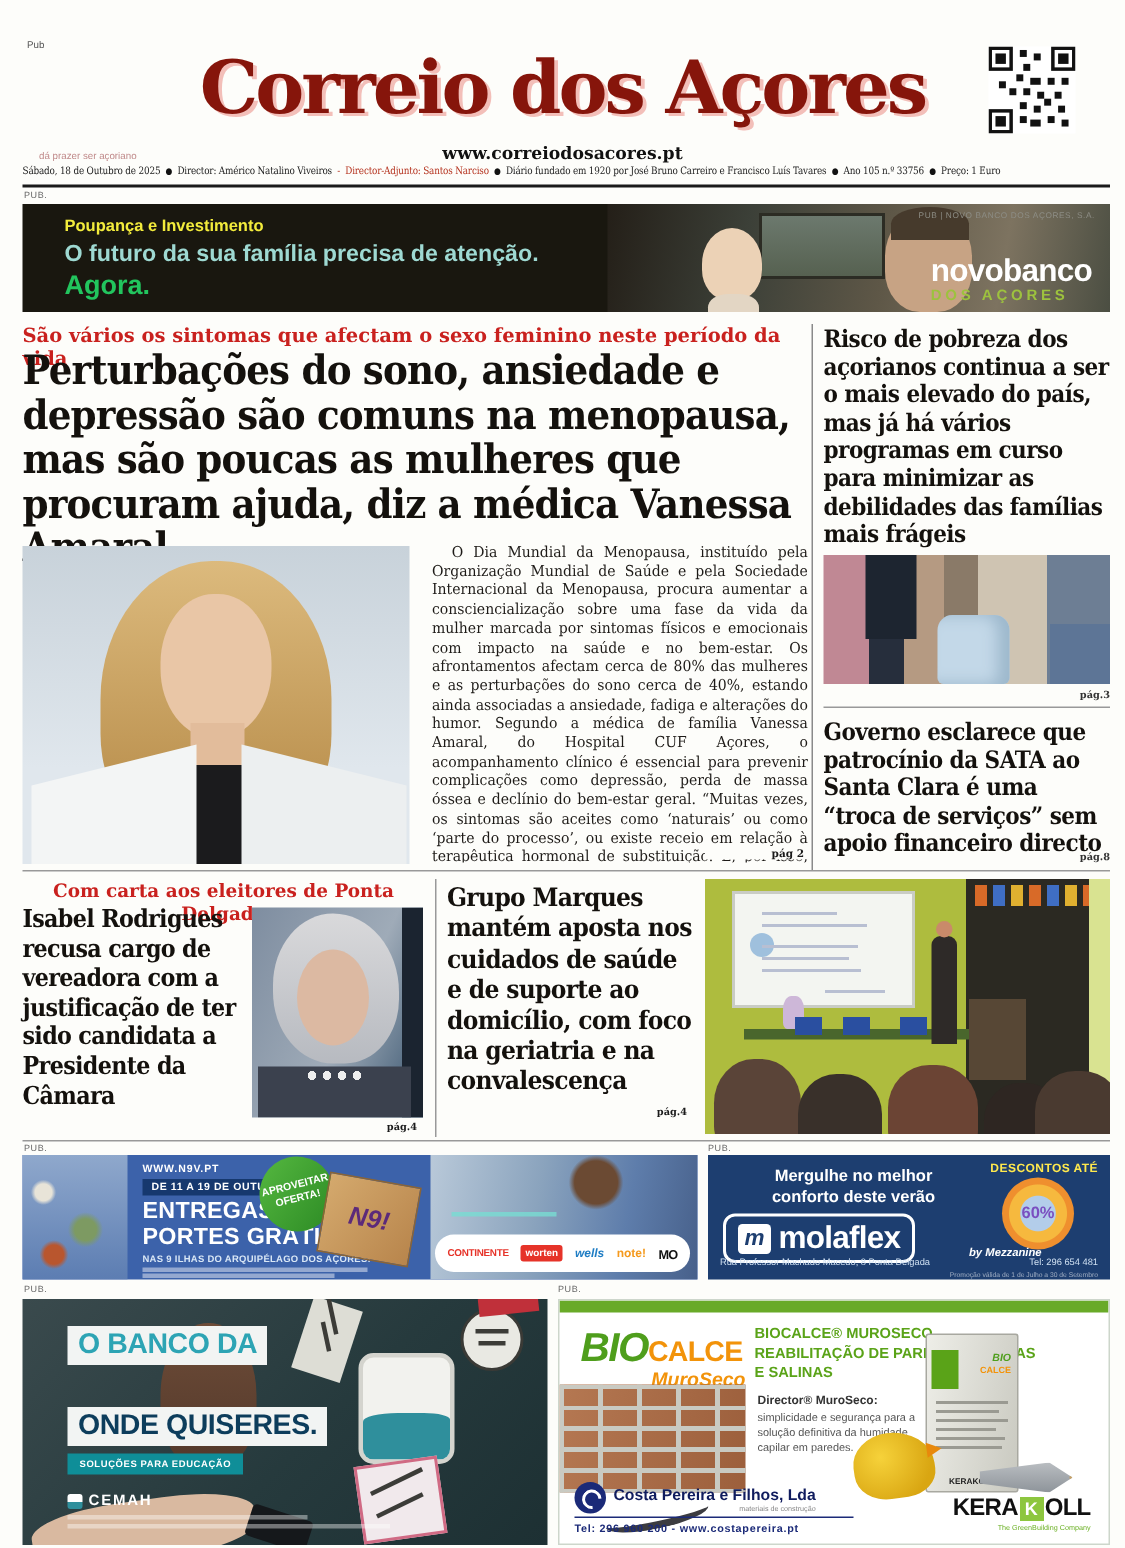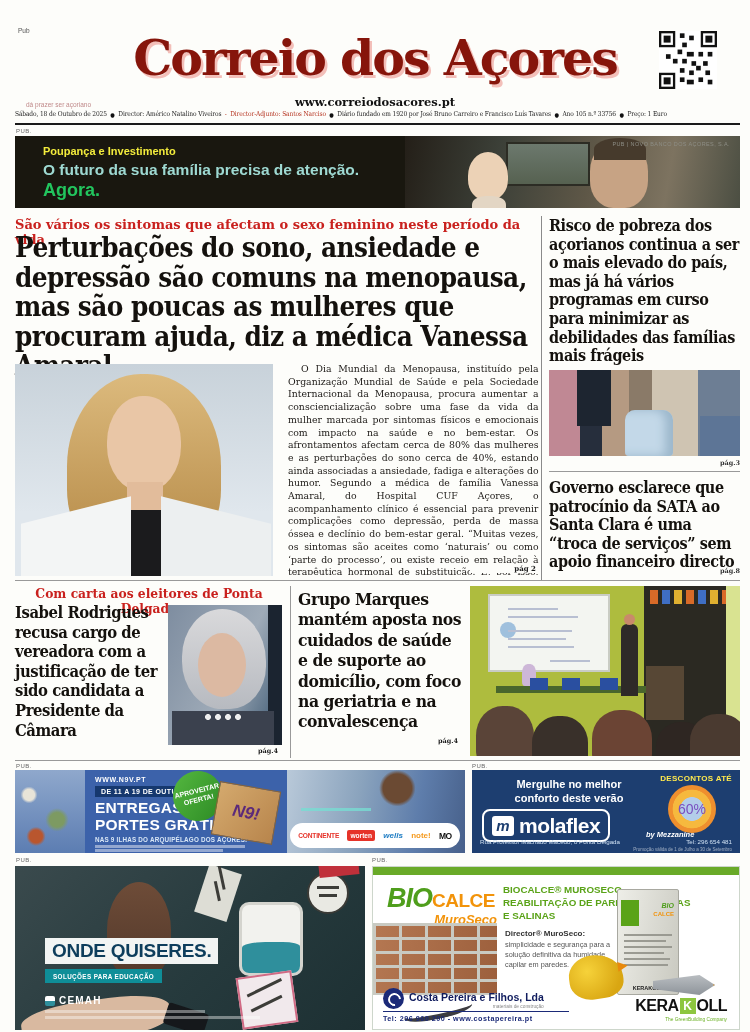--- a/index.html
+++ b/index.html
@@ -165,21 +165,21 @@
   .lg5{color:#111;font-weight:bold;font-size:8.5px;letter-spacing:-.5px}
 
   
   .mf{left:472px;top:770px;width:268px;height:83px;background:#1d3e70;overflow:hidden;cursor:pointer}
   .mf-h{position:absolute;left:22px;top:8px;width:150px;text-align:center;color:#fff;font-weight:bold;
         font-size:11px;line-height:13.5px}
   .mf-label{position:absolute;right:8px;top:4px;color:#ffe94d;font-weight:bold;font-size:8px;letter-spacing:.3px}
   .mf-ring{position:absolute;right:24px;top:15px;width:48px;height:48px;border-radius:50%;
      background:radial-gradient(circle,#b3cdea 0 34%,#f6b93e 36% 56%,#ef8f2e 58% 78%,#f2ae3c 80% 100%);
      display:flex;align-items:center;justify-content:center}
-  .mf-60{color:#7a4fc0;font-weight:normal;font-size:14px}
+  .mf-60{color:#7a4fc0;font-weight:bold;font-size:11px}
   .mf-logo{position:absolute;left:10px;top:39px;height:33px;border:2px solid #fff;border-radius:8px;
            display:flex;align-items:center;gap:5px;padding:0 8px}
   .mf-glyph{width:22px;height:20px;background:#fff;border-radius:3px;color:#1d3e70;font-weight:bold;
             font-style:italic;font-size:15px;display:flex;align-items:center;justify-content:center}
   .mf-brand{color:#fff;font-weight:bold;font-size:21px;letter-spacing:-.5px}
   .mf-by{position:absolute;left:174px;top:60px;color:#fff;font-weight:bold;font-style:italic;font-size:7.5px}
   .mf-addr{position:absolute;left:8px;bottom:8px;color:#cfe0f2;font-size:6.2px}
   .mf-phone{position:absolute;right:8px;bottom:8px;color:#cfe0f2;font-size:6.2px}
   .mf-fine{position:absolute;right:8px;bottom:1.5px;color:rgba(255,255,255,.55);font-size:4.5px}
 
@@ -325,20 +325,24 @@
   <div class="abs banner">
     <div class="nb-photo">
       <div class="nb-window"></div>
       <div class="nb-baby"></div>
       <div class="nb-man"></div>
     </div>
     <div class="nb-note">PUB | NOVO BANCO DOS AÇORES, S.A.</div>
     <div class="nb-kick">Poupança e Investimento</div>
     <div class="nb-head">O futuro da sua família precisa de atenção.</div>
     <div class="nb-cta">Agora.</div>
+    <div class="nb-brand">
+      <span class="nb-brand-main">novobanco</span>
+      <span class="nb-brand-sub">DOS AÇORES</span>
+    </div>
   </div>
 
   <div class="abs kicker-main">São vários os sintomas que afectam o sexo feminino neste período da vida</div>
   <div class="abs headline-main">Perturbações do sono, ansiedade e depressão são comuns na menopausa, mas são poucas as mulheres que procuram ajuda, diz a médica Vanessa Amaral</div>
 
   <div class="abs lead-photo">
     <div class="doc-hair"></div>
     <div class="doc-face"></div>
     <div class="doc-neck"></div>
     <div class="doc-shirt"></div>
@@ -469,20 +473,23 @@
     <div class="cm-redtab"></div>
     <div class="cm-patch">
         <i></i>
       </div>
     <div class="cm-patch4 cm-bars">
       <i style="left:6px;top:10px;width:38px;transform:rotate(-18deg)"></i>
       <i style="left:8px;top:26px;width:34px;transform:rotate(-18deg)"></i>
     </div>
     <div class="cm-arm"></div>
     <div class="cm-phone"></div>
+    <div class="cm-line" style="top:18px">
+      <span class="cm-chip cm-teal">O BANCO DA</span>
+    </div>
     <div class="cm-line" style="top:72px">
       <span class="cm-chip cm-dark">ONDE QUISERES.</span>
     </div>
     <div class="cm-btn">SOLUÇÕES PARA EDUCAÇÃO</div>
     <div class="cm-brand">
       <span class="cm-glyph"></span>
       <span>CEMAH</span>
     </div>
     <div class="cm-legal" style="bottom:17px;width:160px"></div>
     <div class="cm-legal" style="bottom:11px;width:215px"></div>

